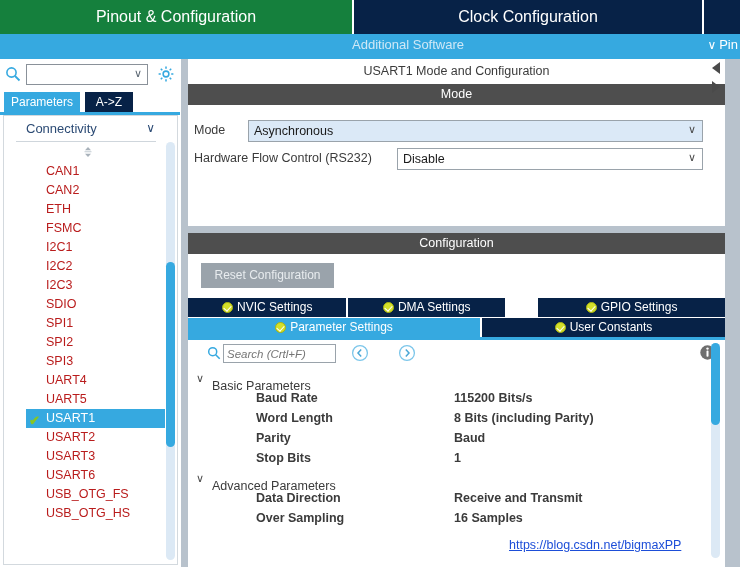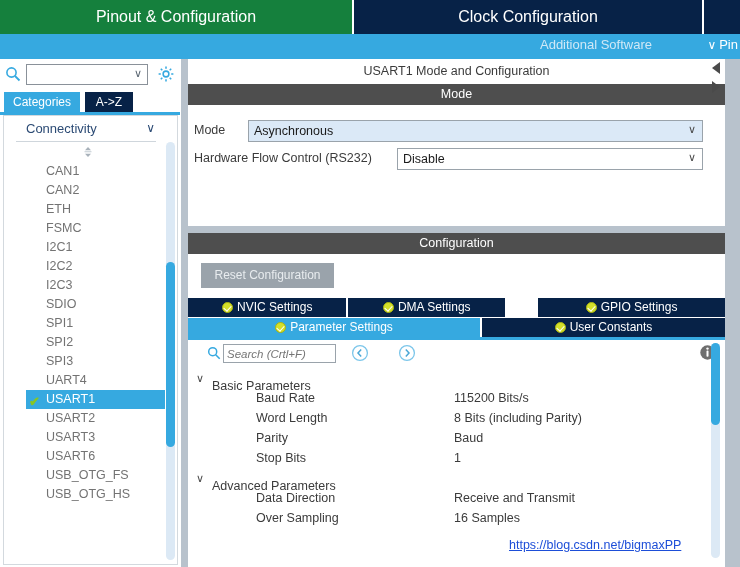--- a/index.html
+++ b/index.html
@@ -43,21 +43,21 @@
     position: absolute;
     left: 0; top: 34px;
     width: 740px; height: 22px;
     background: #36a9e0;
   }
   #addsoft {
     position: absolute;
     left: 352px; top: 0;
     width: 300px; height: 22px;
     line-height: 22px;
-    text-align: right;
+    text-align: left;
     color: #cfe8f6;
     font-size: 13px;
   }
   #pinstub {
     position: absolute;
     right: 2px; top: 0;
     height: 22px;
     line-height: 22px;
     color: #ffffff;
     font-size: 13px;
@@ -176,21 +176,21 @@
   #periph-list {
     position: absolute;
     left: 0; top: 46px;
     width: 161px;
   }
   .periph {
     height: 19px;
     line-height: 19px;
     padding-left: 42px;
     font-size: 12.5px;
-    color: #737373;
+    color: #b91c1c;
     position: relative;
     box-sizing: border-box;
   }
   .periph.selected {
     background: #36a9e0;
     color: #ffffff;
     margin-left: 22px;
     padding-left: 20px;
     width: 139px;
   }
@@ -482,20 +482,21 @@
   .group-row .gname {
     position: absolute;
     left: 24px; top: 8px;
     font-size: 12.5px;
     color: #3b3b3b;
   }
   .param-row {
     position: relative;
     height: 20px;
     line-height: 20px;
+    font-weight: bold;
   }
   .param-row .pname {
     position: absolute;
     left: 68px; top: 0;
     font-size: 12.5px;
     color: #3b3b3b;
   }
   .param-row .pval {
     position: absolute;
     left: 266px; top: 0;
@@ -559,21 +560,21 @@
     </div>
     <svg id="gear-icon" viewBox="0 0 20 20">
       <g fill="none" stroke="#36a9e0" stroke-width="1.7">
         <circle cx="10" cy="10" r="3.2"></circle>
         <path d="M10 1.8v2.4M10 15.8v2.4M1.8 10h2.4M15.8 10h2.4M4.2 4.2l1.7 1.7M14.1 14.1l1.7 1.7M15.8 4.2l-1.7 1.7M5.9 14.1l-1.7 1.7"></path>
       </g>
     </svg>
   </div>
 
   <div id="cattabs">
-    <div class="cattab" id="tab-categories">Categories</div>
+    <div class="cattab" id="tab-categories">Parameters</div>
     <div class="cattab" id="tab-az">A-&gt;Z</div>
   </div>
   <div id="cattabs-underline"></div>
 
   <div id="listbox">
     <div id="cat-header">
       <span id="cat-header-label">Connectivity</span>
       <span id="cat-header-chev">∨</span>
     </div>
     <div id="cat-header-rule"></div>
@@ -589,20 +590,21 @@
         <div class="periph"><span>ETH</span></div>
         <div class="periph"><span>FSMC</span></div>
         <div class="periph"><span>I2C1</span></div>
         <div class="periph"><span>I2C2</span></div>
         <div class="periph"><span>I2C3</span></div>
         <div class="periph"><span>SDIO</span></div>
         <div class="periph"><span>SPI1</span></div>
         <div class="periph"><span>SPI2</span></div>
         <div class="periph"><span>SPI3</span></div>
         <div class="periph"><span>UART4</span></div>
+        <div class="periph"><span>UART5</span></div>
         <div class="periph selected"><span class="tick">✔</span><span>USART1</span></div>
         <div class="periph"><span>USART2</span></div>
         <div class="periph"><span>USART3</span></div>
         <div class="periph"><span>USART6</span></div>
         <div class="periph"><span>USB_OTG_FS</span></div>
         <div class="periph"><span>USB_OTG_HS</span></div>
       </div>
 
     <div id="list-scrollbar-track"></div>
     <div id="list-scrollbar-thumb"></div>

